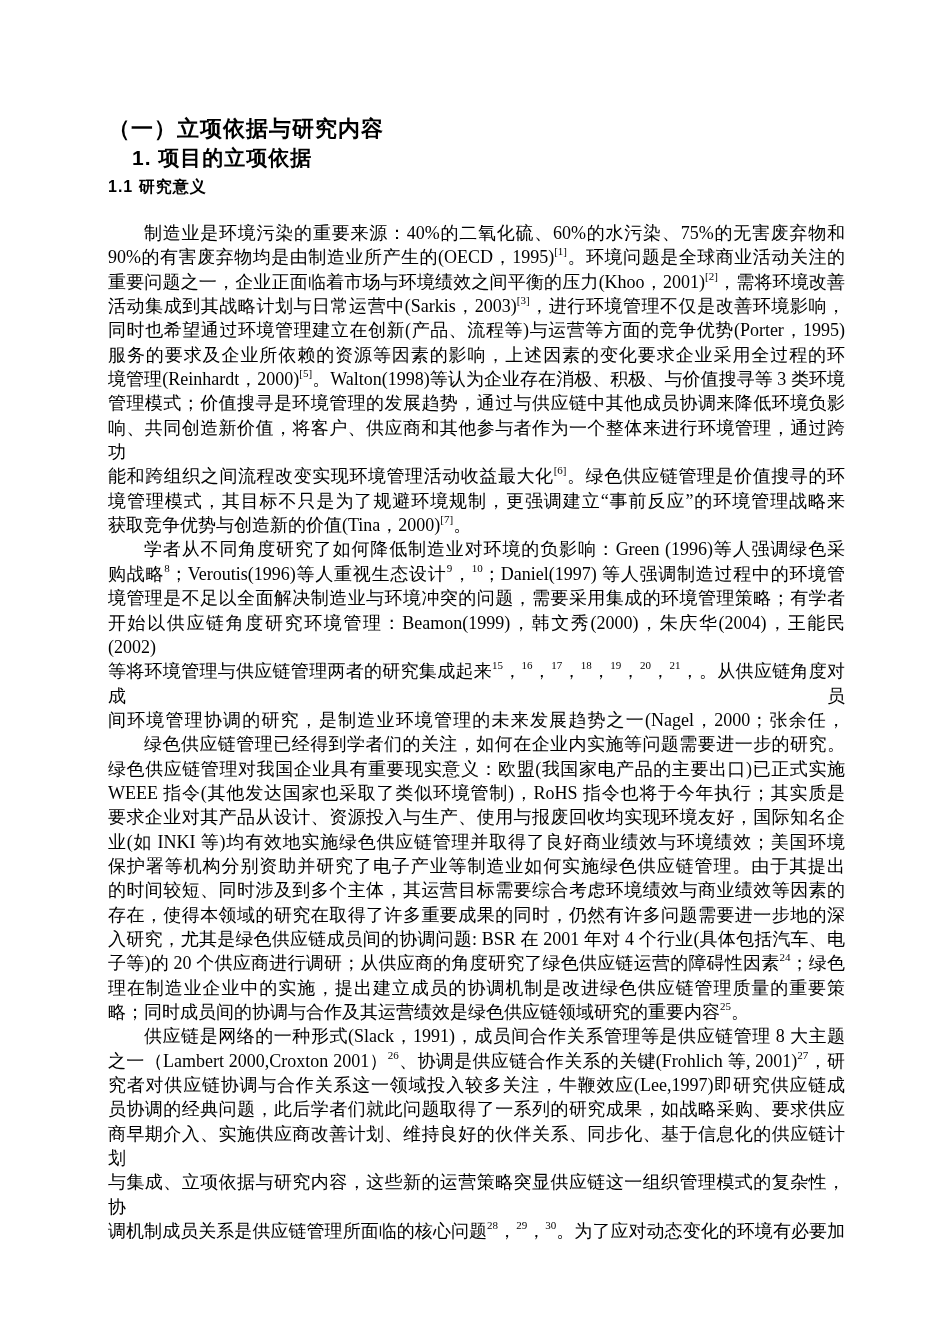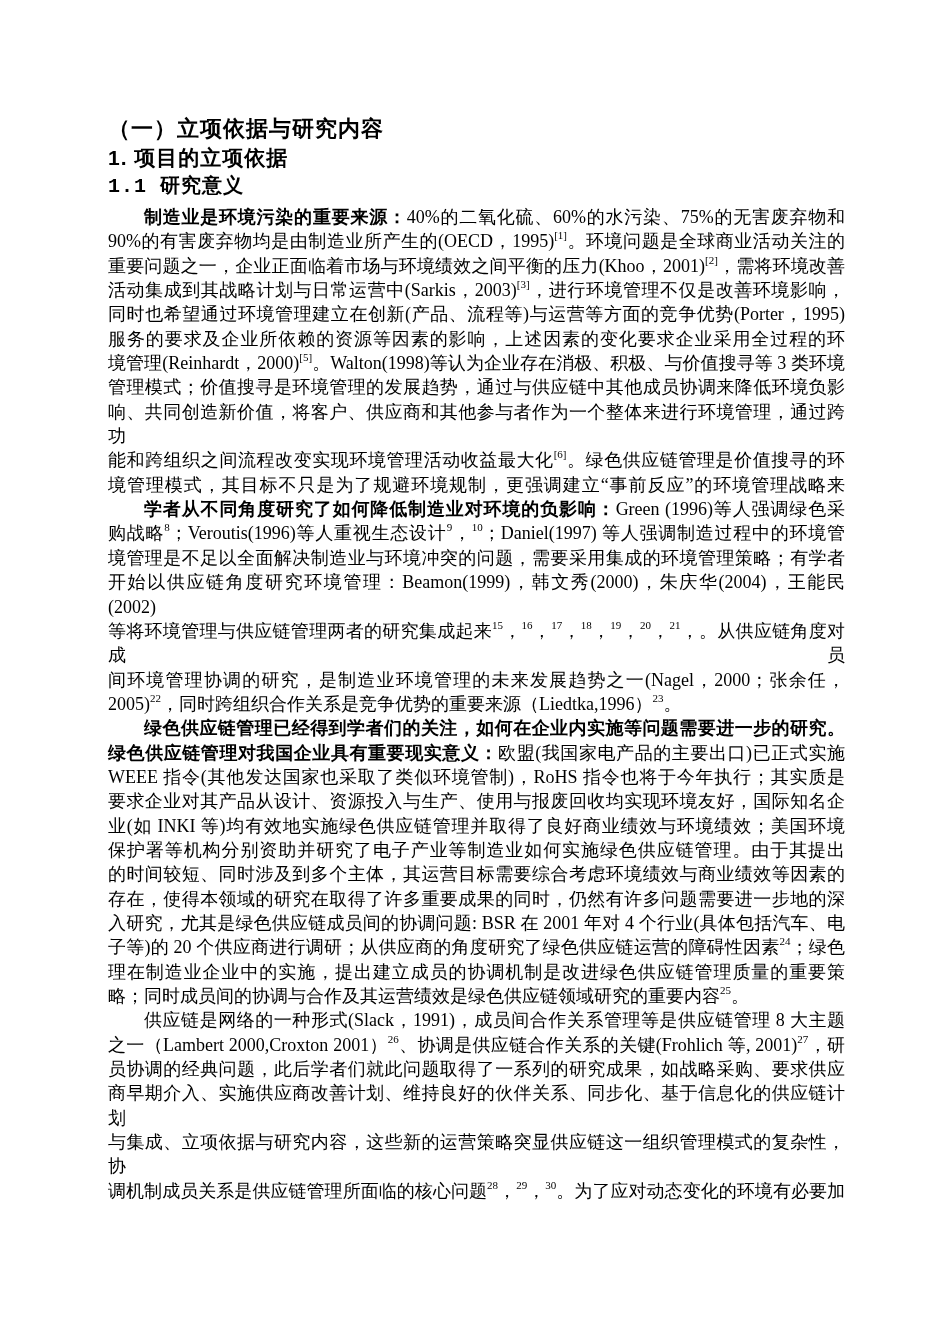--- a/index.html
+++ b/index.html
@@ -24,34 +24,34 @@
   }
   .h1, .h2, .h3 {
     font-family: "Liberation Sans", "DejaVu Sans", sans-serif;
     font-weight: bold;
     color: #000000;
     margin: 0;
     padding: 0;
     letter-spacing: 1px;
   }
   .h1 { font-size: 22px; line-height: 29px; }
-  .h2 { font-size: 21px; line-height: 29px; }
-  .h3 { font-size: 20px; line-height: 29px; margin-bottom: 4px; font-family: Liberation Mono, monospace; }
+  .h2 { font-size: 21px; line-height: 29px; margin-left: 24px; }
+  .h3 { font-size: 16px; line-height: 29px; margin-bottom: 20px; }
   .doc { margin-top: 4px; }
   .para { margin: 0; padding: 0; }
   .line {
     font-size: 18px;
     line-height: 24.35px;
     text-align: justify;
     text-align-last: justify;
     white-space: normal;
   }
   .line.indent { text-indent: 2em; }
   .line.end { text-align-last: left; }
-  .line .bold { font-weight: bold; margin-top: 12px; }
+  .line .bold { font-weight: normal; margin-top: 12px; }
   .line sup {
     font-size: 11px;
     line-height: 0;
     position: relative;
     top: -1px;
     vertical-align: super;
   }
 </style>
 </head>
 <body>
@@ -67,47 +67,48 @@
           <div class="line"><span>90%的有害废弃物均是由制造业所产生的(OECD，1995)</span><sup>[1]</sup><span>。环境问题是全球商业活动关注的</span></div>
           <div class="line"><span>重要问题之一，企业正面临着市场与环境绩效之间平衡的压力(Khoo，2001)</span><sup>[2]</sup><span>，需将环境改善</span></div>
           <div class="line"><span>活动集成到其战略计划与日常运营中(Sarkis，2003)</span><sup>[3]</sup><span>，进行环境管理不仅是改善环境影响，</span></div>
           <div class="line"><span>同时也希望通过环境管理建立在创新(产品、流程等)与运营等方面的竞争优势(Porter，1995)</span></div>
           <div class="line"><span>服务的要求及企业所依赖的资源等因素的影响，上述因素的变化要求企业采用全过程的环</span></div>
           <div class="line"><span>境管理(Reinhardt，2000)</span><sup>[5]</sup><span>。Walton(1998)等认为企业存在消极、积极、与价值搜寻等 3 类环境</span></div>
           <div class="line"><span>管理模式；价值搜寻是环境管理的发展趋势，通过与供应链中其他成员协调来降低环境负影</span></div>
           <div class="line"><span>响、共同创造新价值，将客户、供应商和其他参与者作为一个整体来进行环境管理，通过跨功</span></div>
           <div class="line"><span>能和跨组织之间流程改变实现环境管理活动收益最大化</span><sup>[6]</sup><span>。绿色供应链管理是价值搜寻的环</span></div>
           <div class="line"><span>境管理模式，其目标不只是为了规避环境规制，更强调建立“事前反应”的环境管理战略来</span></div>
+          <div class="line end"><span>获取竞争优势与创造新的价值(Tina，2000)</span><sup>[7]</sup><span>。</span></div>
         </div>
         <div class="para">
           <div class="line indent"><span class="bold">学者从不同角度研究了如何降低制造业对环境的负影响：</span><span>Green (1996)等人强调绿色采</span></div>
           <div class="line"><span>购战略</span><sup>8</sup><span>；Veroutis(1996)等人重视生态设计</span><sup>9</sup><span>，</span><sup>10</sup><span>；Daniel(1997) 等人强调制造过程中的环境管</span></div>
           <div class="line"><span>境管理是不足以全面解决制造业与环境冲突的问题，需要采用集成的环境管理策略；有学者</span></div>
           <div class="line"><span>开始以供应链角度研究环境管理：Beamon(1999)，韩文秀(2000)，朱庆华(2004)，王能民(2002)</span></div>
           <div class="line"><span>等将环境管理与供应链管理两者的研究集成起来</span><sup>15</sup><span>，</span><sup>16</sup><span>，</span><sup>17</sup><span>，</span><sup>18</sup><span>，</span><sup>19</sup><span>，</span><sup>20</sup><span>，</span><sup>21</sup><span>，。从供应链角度对成员</span></div>
           <div class="line"><span>间环境管理协调的研究，是制造业环境管理的未来发展趋势之一(Nagel，2000；张余任，</span></div>
-          <div class="line end"><span>2005)</span><sup>22</sup><span>，同时跨组织合作关系是竞争优势的重要来源（Liedtka,1996）</span><sup>23</sup><span>。</span></div>
         </div>
         <div class="para">
           <div class="line indent"><span class="bold">绿色供应链管理已经得到学者们的关注，如何在企业内实施等问题需要进一步的研究。</span></div>
           <div class="line"><span class="bold">绿色供应链管理对我国企业具有重要现实意义：</span><span>欧盟(我国家电产品的主要出口)已正式实施</span></div>
           <div class="line"><span>WEEE 指令(其他发达国家也采取了类似环境管制)，RoHS 指令也将于今年执行；其实质是</span></div>
           <div class="line"><span>要求企业对其产品从设计、资源投入与生产、使用与报废回收均实现环境友好，国际知名企</span></div>
           <div class="line"><span>业(如 INKI 等)均有效地实施绿色供应链管理并取得了良好商业绩效与环境绩效；美国环境</span></div>
           <div class="line"><span>保护署等机构分别资助并研究了电子产业等制造业如何实施绿色供应链管理。由于其提出</span></div>
           <div class="line"><span>的时间较短、同时涉及到多个主体，其运营目标需要综合考虑环境绩效与商业绩效等因素的</span></div>
           <div class="line"><span>存在，使得本领域的研究在取得了许多重要成果的同时，仍然有许多问题需要进一步地的深</span></div>
           <div class="line"><span>入研究，尤其是绿色供应链成员间的协调问题: BSR 在 2001 年对 4 个行业(具体包括汽车、电</span></div>
           <div class="line"><span>子等)的 20 个供应商进行调研；从供应商的角度研究了绿色供应链运营的障碍性因素</span><sup>24</sup><span>；绿色</span></div>
           <div class="line"><span>理在制造业企业中的实施，提出建立成员的协调机制是改进绿色供应链管理质量的重要策</span></div>
           <div class="line end"><span>略；同时成员间的协调与合作及其运营绩效是绿色供应链领域研究的重要内容</span><sup>25</sup><span>。</span></div>
         </div>
         <div class="para">
           <div class="line indent"><span>供应链是网络的一种形式(Slack，1991)，成员间合作关系管理等是供应链管理 8 大主题</span></div>
           <div class="line"><span>之一（Lambert 2000,Croxton 2001）</span><sup>26</sup><span>、协调是供应链合作关系的关键(Frohlich 等, 2001)</span><sup>27</sup><span>，研</span></div>
+          <div class="line"><span>究者对供应链协调与合作关系这一领域投入较多关注，牛鞭效应(Lee,1997)即研究供应链成</span></div>
           <div class="line"><span>员协调的经典问题，此后学者们就此问题取得了一系列的研究成果，如战略采购、要求供应</span></div>
           <div class="line"><span>商早期介入、实施供应商改善计划、维持良好的伙伴关系、同步化、基于信息化的供应链计划</span></div>
           <div class="line"><span>与集成、立项依据与研究内容，这些新的运营策略突显供应链这一组织管理模式的复杂性，协</span></div>
           <div class="line"><span>调机制成员关系是供应链管理所面临的核心问题</span><sup>28</sup><span>，</span><sup>29</sup><span>，</span><sup>30</sup><span>。为了应对动态变化的环境有必要加</span></div>
         </div>
       </div>
   </div>
 </div>
 
 </body></html>

